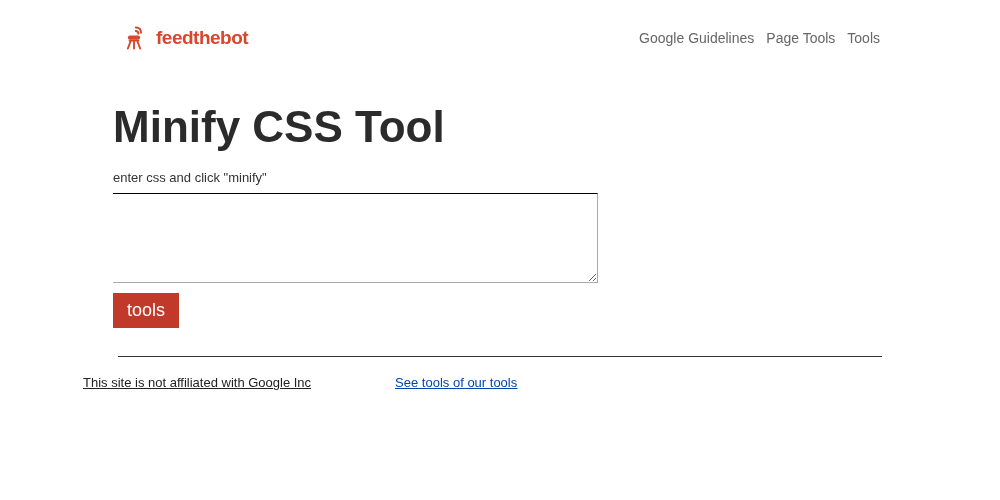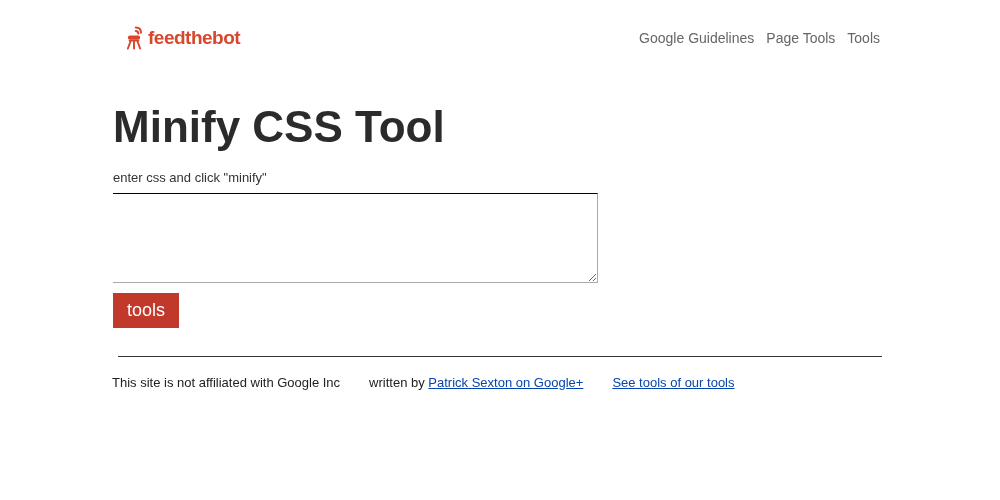--- a/index.html
+++ b/index.html
@@ -11,21 +11,21 @@
     }
     .header {
       display: flex;
       justify-content: space-between;
       align-items: center;
       padding: 24px 120px 10px 120px;
     }
     .logo-group {
       display: flex;
       align-items: center;
-      gap: 0;
+      gap: 8px;
     }
     .logo-icon {
       width: 28px;
       height: 28px;
     }
     .logo-text {
       color: #d7462d;
       font-weight: bold;
       font-size: 19px;
       letter-spacing: -0.5px;
@@ -75,24 +75,25 @@
       padding: 7px 14px;
       cursor: pointer;
     }
     .divider {
       margin: 28px 118px 0 118px;
       border: none;
       border-top: 1px solid #333;
     }
     .footer {
       display: flex;
-      padding: 18px 120px 0 112px;
+      padding: 18px 120px 0 83px;
       font-size: 13px;
       color: #222;
-      gap: 29px;
+      gap: 84px;
+      text-decoration: underline;
     }
     .footer-item { white-space: nowrap; }
     .link {
       color: #0645ad;
       text-decoration: underline;
     }
   </style>
 </head>
 <body>
 
@@ -122,17 +123,14 @@
   <h1 class="page-title">Minify CSS Tool</h1>
   <p class="instruction">enter css and click "minify"</p>
   <textarea class="css-input" value="" style=""></textarea>
   <button class="minify-btn">tools</button>
 </div>
 
 <hr class="divider">
 
 <div class="footer">
   <span class="footer-item">This site is not affiliated with Google Inc</span>
-  <span class="footer-item">
-    <span>written by </span><a class="link" href="#">Patrick Sexton on Google+</a>
-  </span>
   <a class="footer-item link" href="#">See tools of our tools</a>
 </div>
 
 </body></html>

